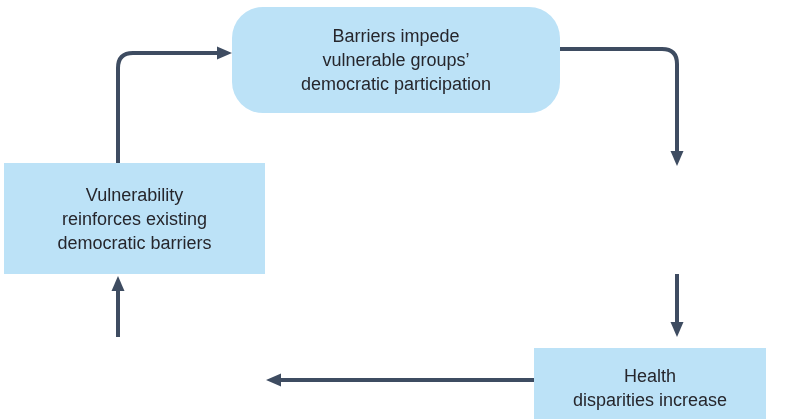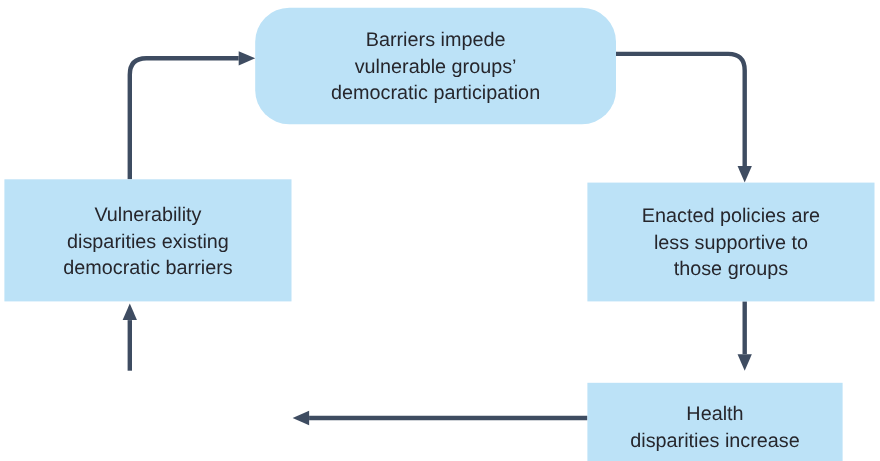--- a/index.html
+++ b/index.html
@@ -73,31 +73,26 @@
       <polygon points="111.5,291 124.5,291 118,276"></polygon>
     </g>
   </svg>
 
   <div class="node" id="node-barriers">
     <span>Barriers impede
 vulnerable groups’
 democratic participation</span>
   </div>
 
-  <div class="node" id="node-policies">
-    <span>Enacted policies are
-less supportive to
-those groups</span>
-  </div>
 
   <div class="node" id="node-health">
     <span>Health
 disparities increase</span>
   </div>
 
 
   <div class="node" id="node-vulnerability">
     <span>Vulnerability
-disparities existing
+reinforces existing
 democratic barriers</span>
   </div>
 
 </div>
 
 </body></html>

